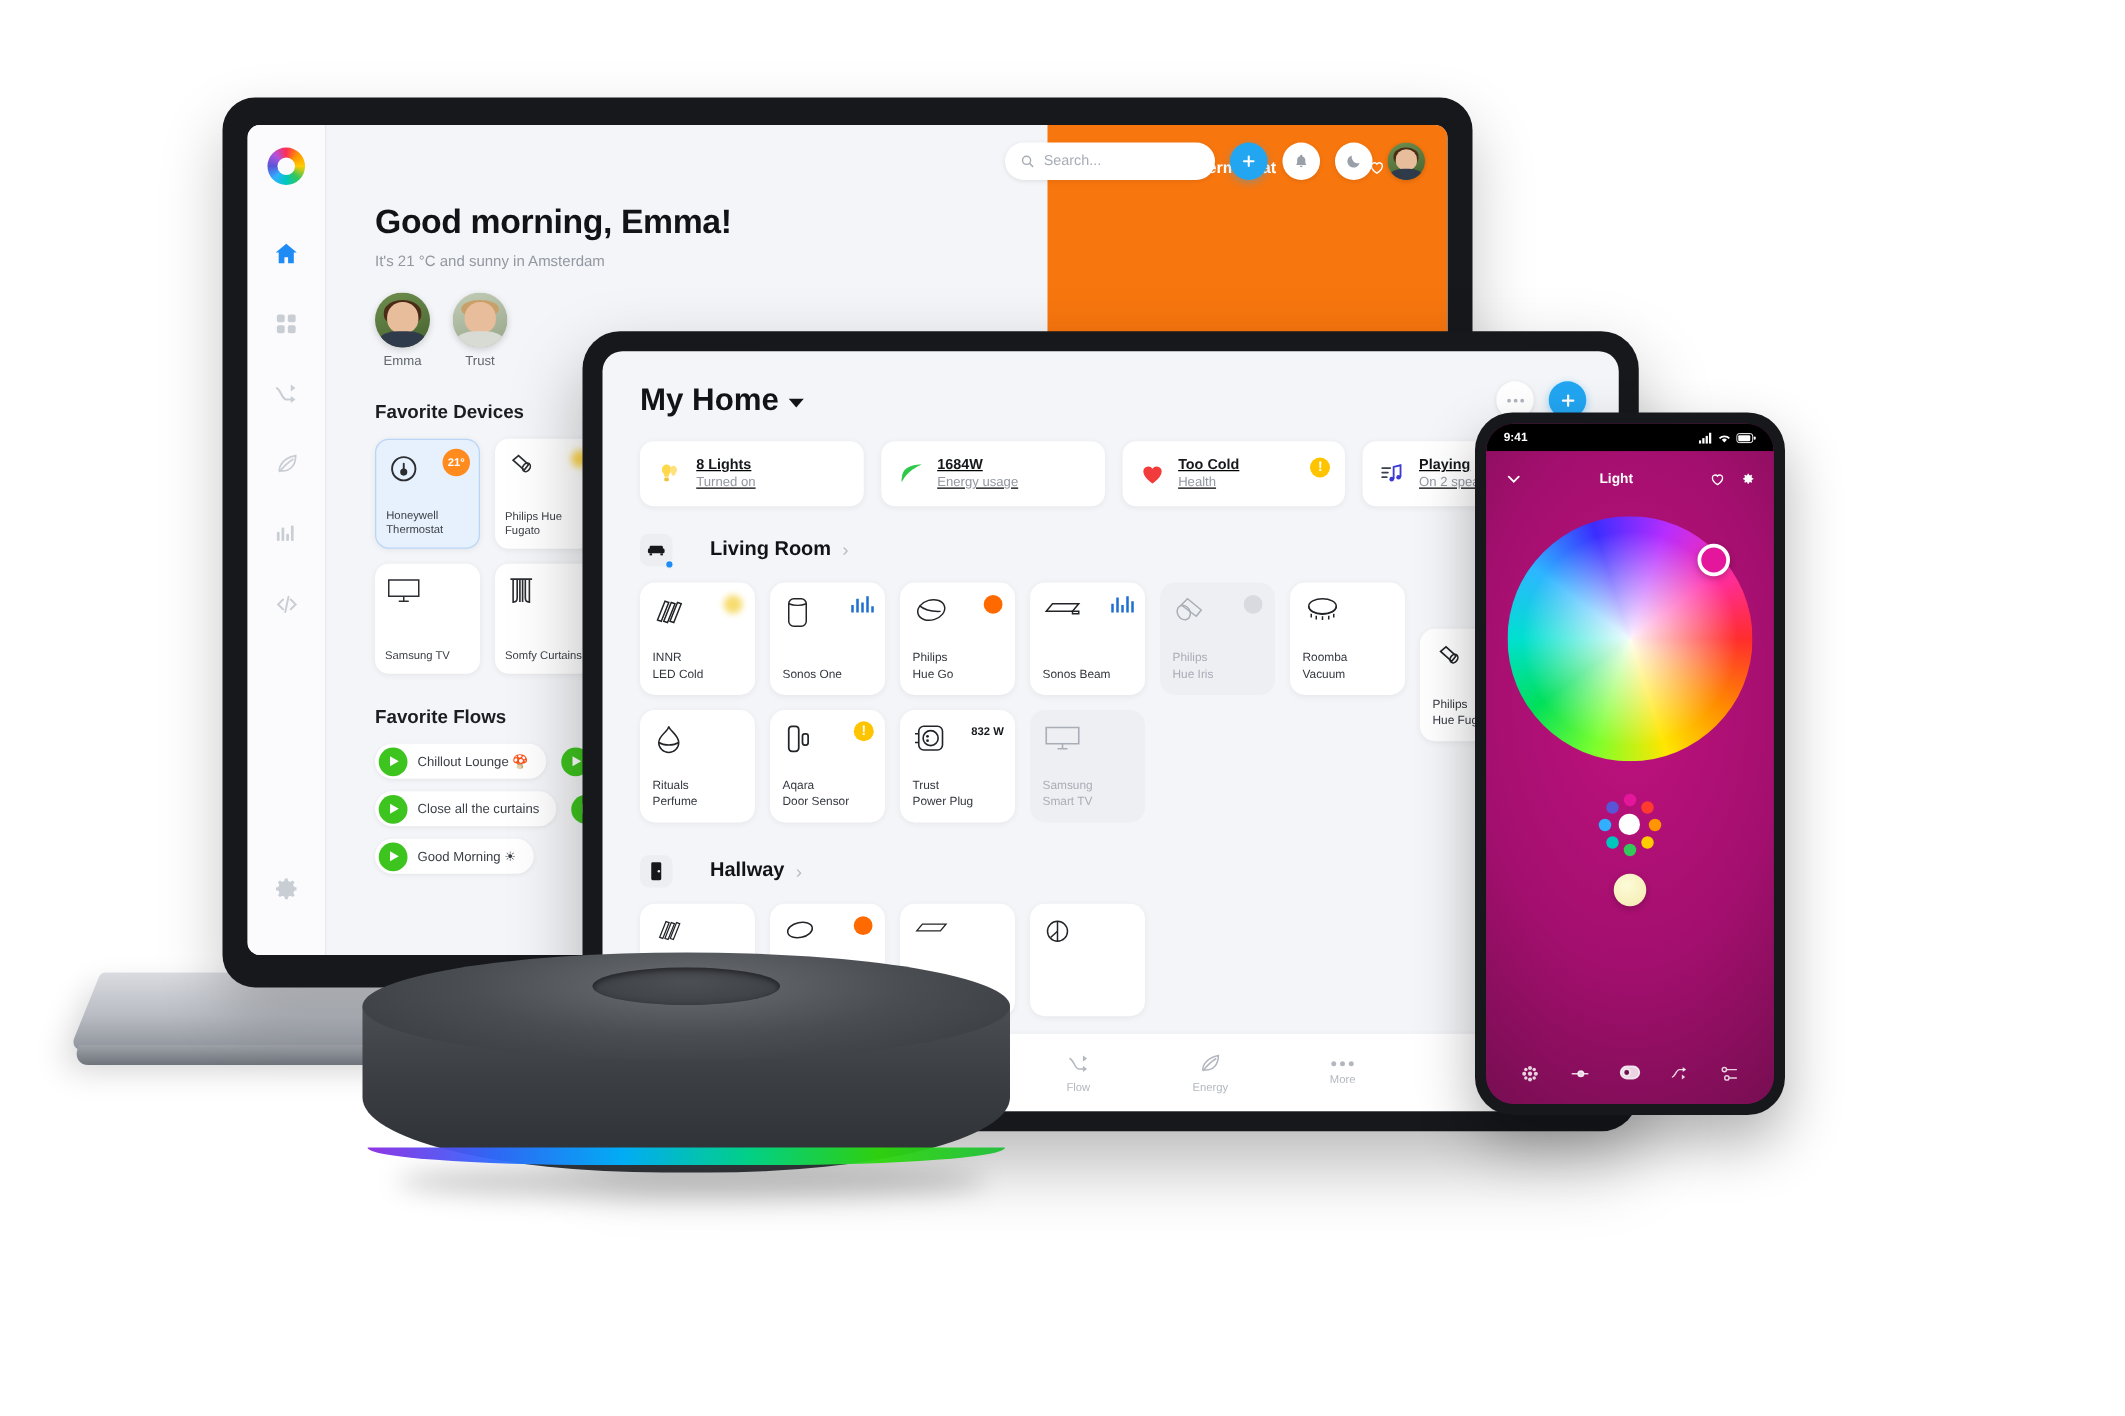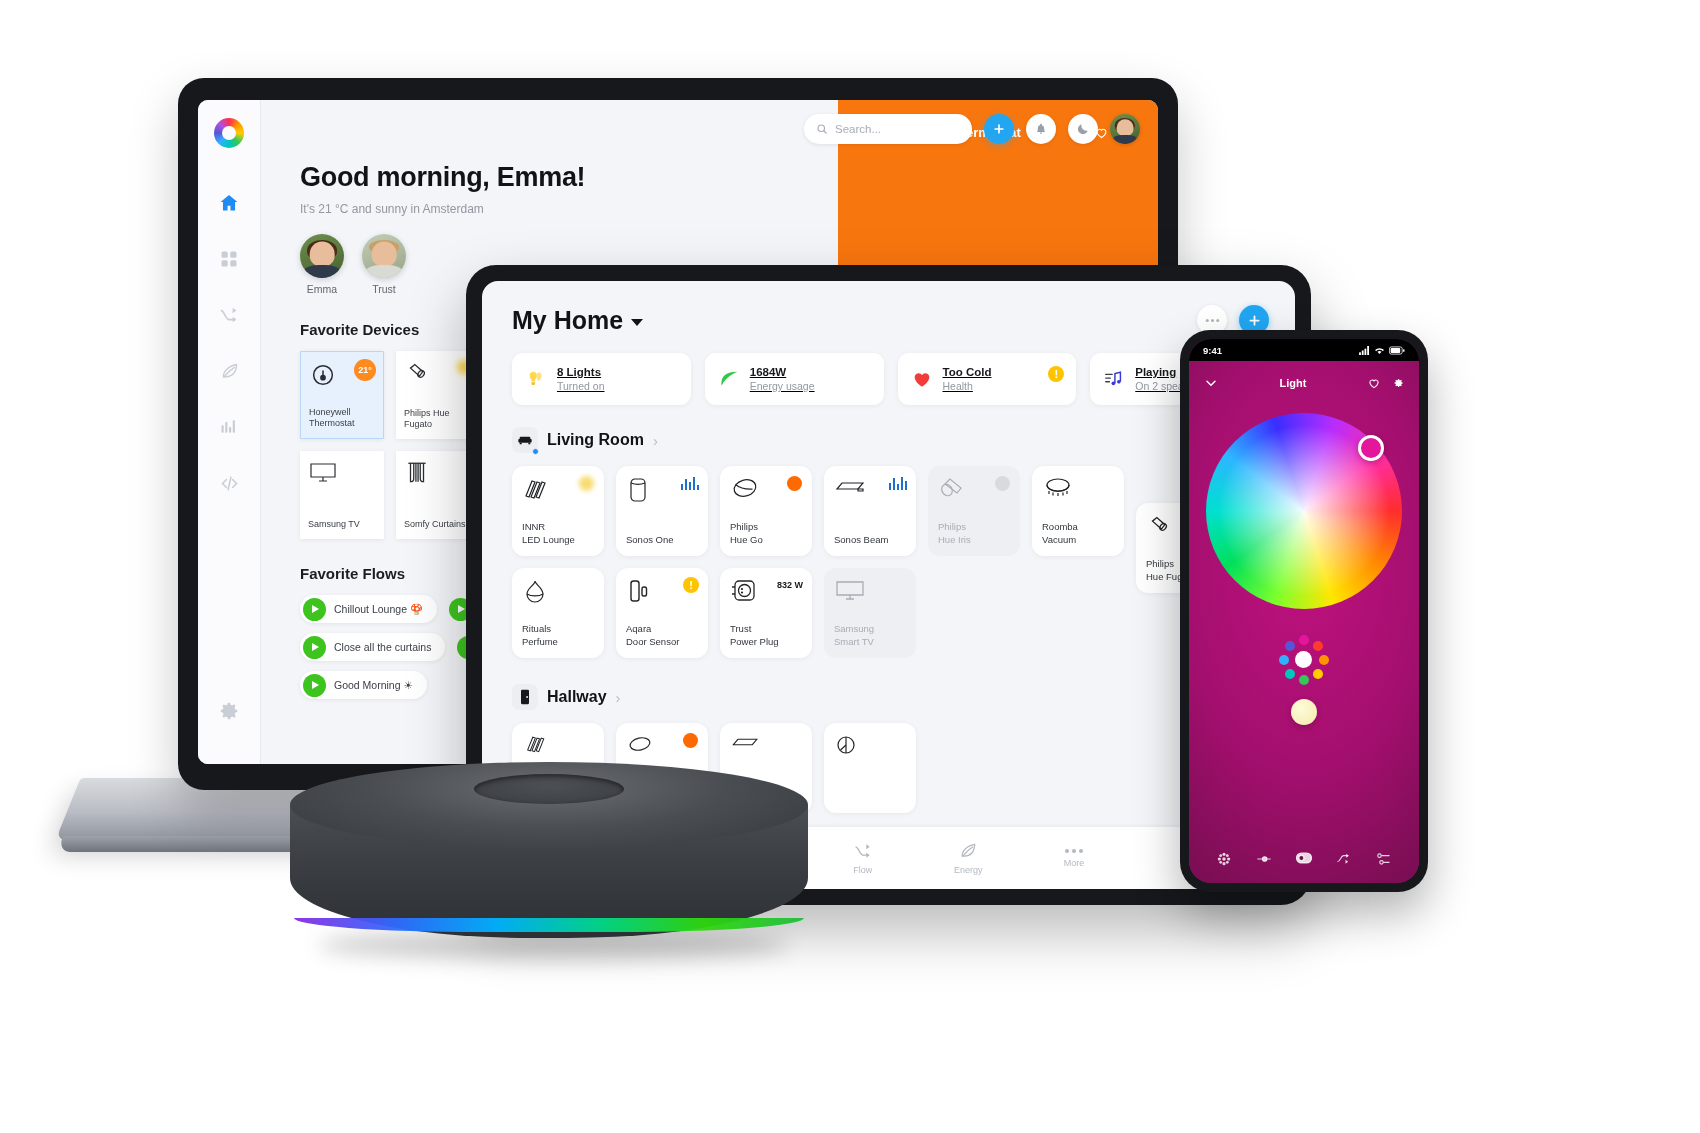--- a/index.html
+++ b/index.html
@@ -84,21 +84,21 @@
   .weather { font-size: 12px; color:#9297a1; margin-top: 9px; }
   .people { display:flex; gap: 18px; margin-top: 18px; }
   .person { text-align:center; }
   .person .pic { width:44px; height:44px; border-radius:50%; overflow:hidden; box-shadow:0 2px 6px rgba(0,0,0,.16); }
   .person .nm { font-size:10.5px; color:#60656e; margin-top:5px; }
 
   .sec-title { font-size: 15px; font-weight: 700; color:#1b1d21; margin: 26px 0 13px; }
 
   .dev-grid { display: grid; grid-template-columns: 84px 84px; gap: 12px; }
   .dev-card {
-    width: 84px; height: 88px; background:#fff; border-radius: 1px;
+    width: 84px; height: 88px; background:#fff; border-radius: 11px;
     box-shadow: 0 1px 5px rgba(0,0,0,.07);
     padding: 9px 8px; position: relative; display:flex; flex-direction:column; justify-content:space-between;
   }
   .dev-card.sel { background:#e7f1fd; border:1px solid #b9d6f7; }
   .dev-ico { color:#2b2d31; }
   .dev-label { font-size: 9px; color:#3c4047; line-height: 1.25; }
   .badge-temp { position:absolute; right:7px; top:7px; width:22px; height:22px; border-radius:50%;
       background:#ff8a1e; color:#fff; font-size:9px; font-weight:700; display:flex; align-items:center; justify-content:center; }
   .badge-dot { position:absolute; right:9px; top:9px; width:14px; height:14px; border-radius:50%; }
 
@@ -138,21 +138,21 @@
     display:flex; align-items:center; gap:10px; padding: 0 13px; position:relative;text-decoration:underline;
   }
   .stat-main { font-size: 11.5px; font-weight: 700; color:#16181c; }
   .stat-sub { font-size: 10.5px; color:#9297a1; margin-top:2px; }
   .warn-dot { position:absolute; right:12px; top:13px; width:16px; height:16px; border-radius:50%; background:#ffc400;
      color:#fff; font-size:11px; font-weight:700; display:flex; align-items:center; justify-content:center; }
 
   .room-head { display:flex; align-items:center; gap:9px; padding: 22px 0 0 30px; }
   .room-ico { width:26px; height:26px; border-radius:7px; background:#eceef2; display:flex; align-items:center; justify-content:center; position:relative; }
   .room-ico .bluedot { position:absolute; right:-1px; bottom:-2px; width:7px;height:7px;border-radius:50%;background:#1f8cf5;border:1.5px solid #f4f5f8;}
-  .room-name { font-size: 16px; font-weight: 700; color:#121316; }
+  .room-name { font-size: 16px; font-weight: 700; color:#121316;margin-left:21px; }
   .chev { color:#b8bcc4; font-size: 15px; }
 
   .tile-grid { display:grid; grid-template-columns: repeat(6, 92px); gap: 12px; padding: 13px 0 0 30px; }
   .tile {
     width: 92px; height: 90px; background:#fff; border-radius: 12px; box-shadow: 0 1px 5px rgba(0,0,0,.06);
     padding: 10px 10px; position:relative; display:flex; flex-direction:column; justify-content:space-between;
   }
   .tile.off { background:#eeeff3; box-shadow:none; }
   .tile.off .tile-label, .tile.off .tile-ico { color:#a8adb6; }
   .tile-label { font-size: 9.5px; color:#33373e; line-height:1.3; }
@@ -554,21 +554,21 @@
           <div class="tile">
             <span class="tile-ico">
               <svg width="30" height="26" viewBox="0 0 30 26" fill="none" stroke="#222427" stroke-width="1.2">
                 <path d="M4 20 10 5l3 1-6 15z"></path>
                   <path d="M9 21 15 6l3 1-6 15z"></path>
                   <path d="M14 21 20 6l3 1-6 15z"></path>
               </svg>
             </span>
             <span class="tile-dot" style="background:#f7dc6f;filter:blur(2.5px)"></span>
             <span class="tile-label" style="white-space:pre-line">INNR
-LED Lounge</span>
+LED Cold</span>
           </div>
 
           <div class="tile">
             <span class="tile-ico">
               <svg width="24" height="28" viewBox="0 0 24 28" fill="none" stroke="#222427" stroke-width="1.2">
                 <rect x="5" y="3" width="14" height="22" rx="4"></rect>
                   <path d="M5 7c4 1.6 10 1.6 14 0"></path>
               </svg>
             </span>
             <span class="tile-eq">

